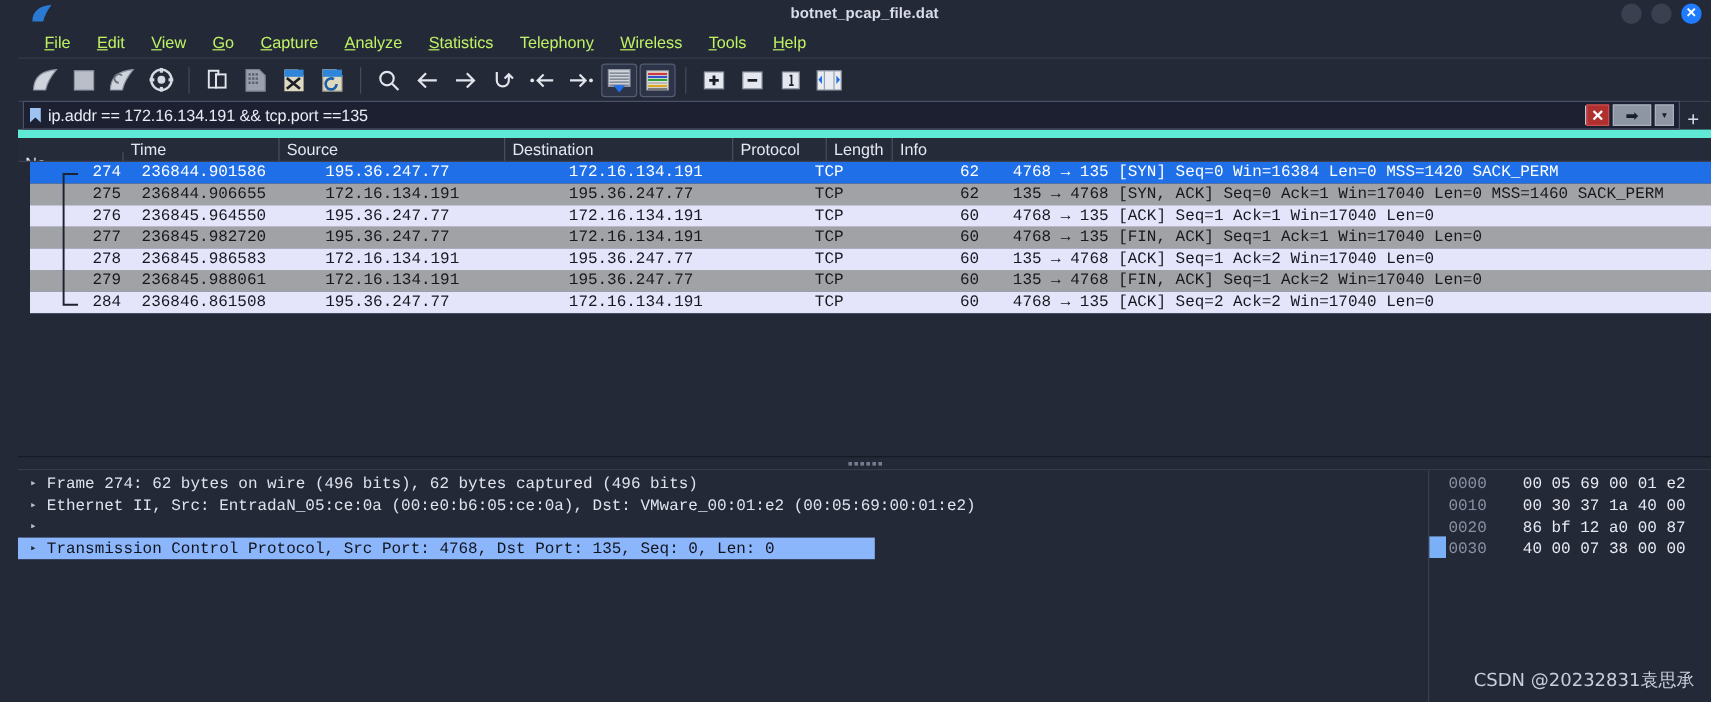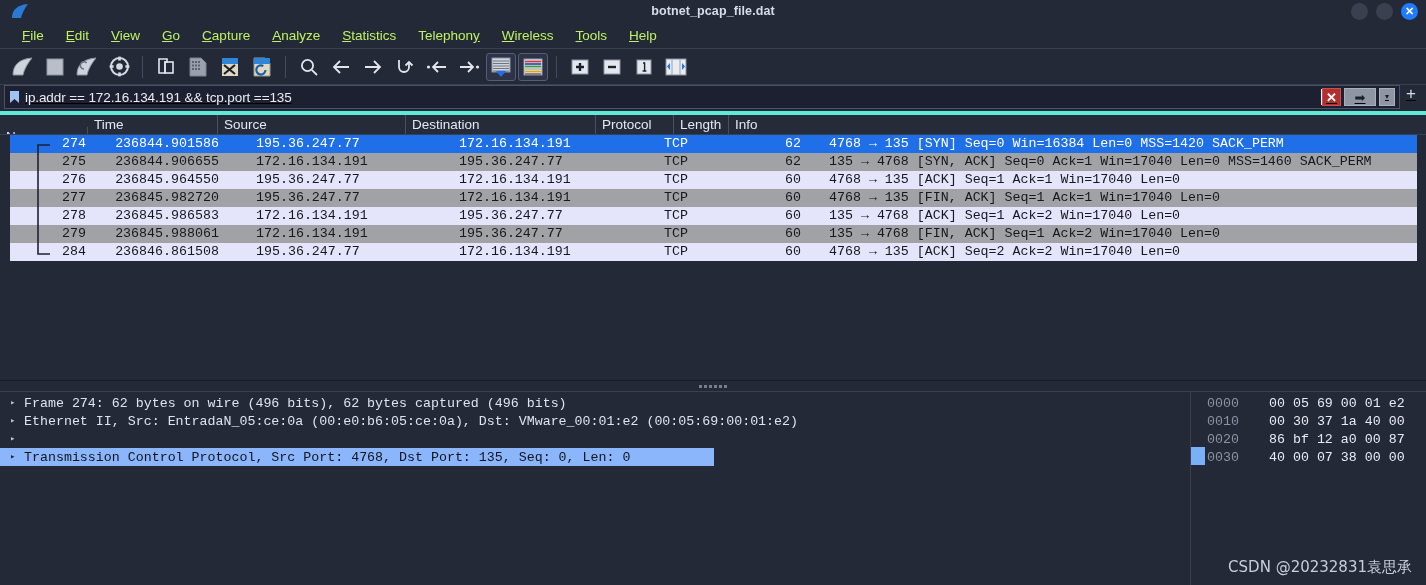--- a/index.html
+++ b/index.html
@@ -6,21 +6,21 @@
   html, body {
     width: 1426px; height: 585px;
     background: #24283b;
     font-family: "Liberation Sans", sans-serif;
     overflow: hidden;
   }
   #app {
     position: relative;
     width: 1426px; height: 585px;
     background: #242937;
-    display: flex; flex-direction: column;
+    display: flex; flex-direction: column; padding-left: 15px;
   }
 
   
   .titlebar {
     height: 24px; position: relative; flex: 0 0 24px;
     background: #242937;
   }
   .app-logo {
     position: absolute; left: 10px; top: 3px;
     width: 22px; height: 17px;
@@ -68,25 +68,24 @@
     width: 30px; height: 28px;
     display: flex; align-items: center; justify-content: center;
     border-radius: 3px;
   }
   .tb.sel { background: #2e3448; border: 1px solid #555d73; }
   .tb-sep { width: 1px; height: 22px; background: #454b5e; margin: 0 6px; }
 
   
   .filterbar {
     flex: 0 0 30px; height: 30px;
-    display: flex; align-items: flex-start;
+    display: flex; align-items: flex-end;
     padding: 0 4px;
     background: #242937;
-    border-bottom: 4px solid #5eead4;
-    text-decoration: underline;
+    border-bottom: 7px solid #5eead4;
   }
   .filter-field {
     flex: 1 1 auto; height: 24px;
     background: #1c2030; border: 1px solid #4b5167;
     display: flex; align-items: center;
     padding: 0 2px 0 4px;
     position: relative;
   }
   .bookmark-ico { width: 11px; height: 14px; margin-right: 5px; flex: 0 0 11px; }
   .filter-text {
@@ -152,21 +151,21 @@
     color: #16181f;
     margin-left: 10px;
     width: 1407px;
     gap: 15px;
   }
   .prow.even { background: #e4e5fb; }
   .prow.odd  { background: #a0a2a5; }
   .prow.sel  { background: #1f6fe8; color: #ffffff; }
   .prow .cell { overflow: hidden; white-space: nowrap; }
   .pc-no   { width: 78px; text-align: right; padding-right: 2px; }
-  .pc-time { width: 130px; text-align: center; padding-right: 2px; }
+  .pc-time { width: 130px; text-align: left; padding-right: 2px; }
   .pc-src  { width: 188px; padding-left: 8px; }
   .pc-dst  { width: 190px; padding-left: 8px; }
   .pc-proto{ width: 78px; padding-left: 8px; }
   .pc-len  { width: 55px; text-align: right; padding-right: 3px; }
   .pc-info { flex: 1 1 auto; padding-left: 10px; }
 
   
   .conv-bracket {
     position: absolute; left: 30px; top: 9px;
     width: 22px; height: 111px;

